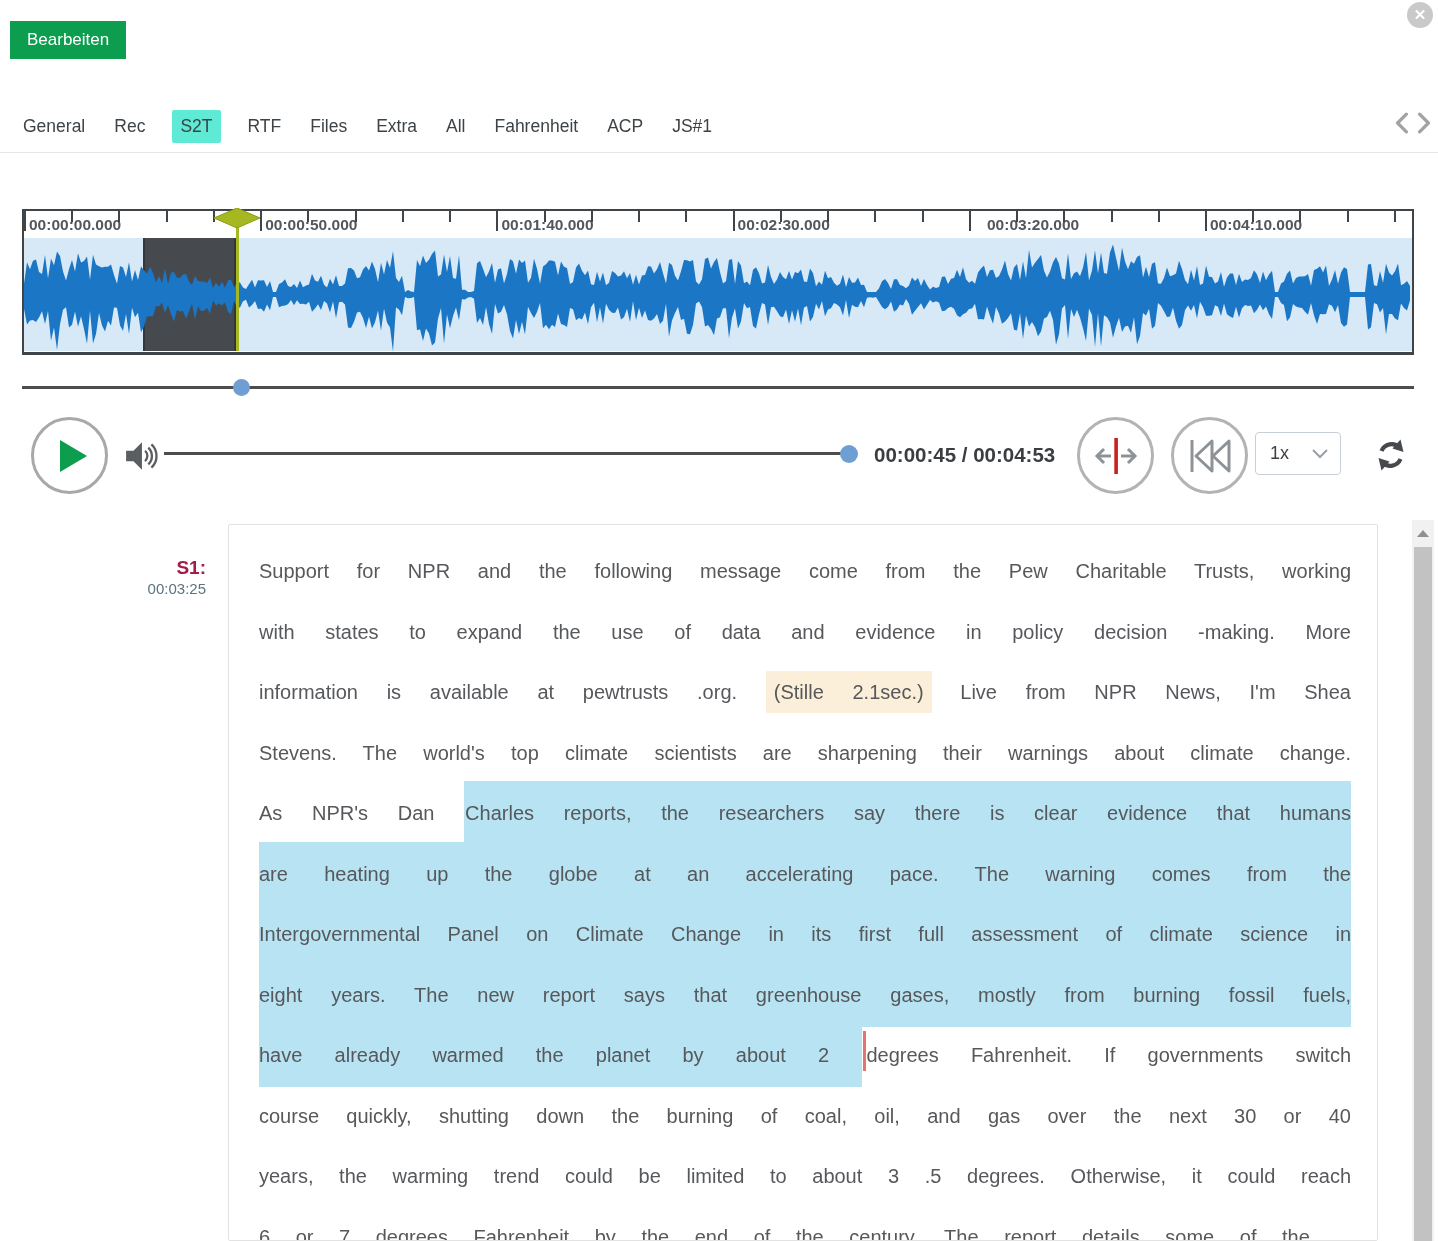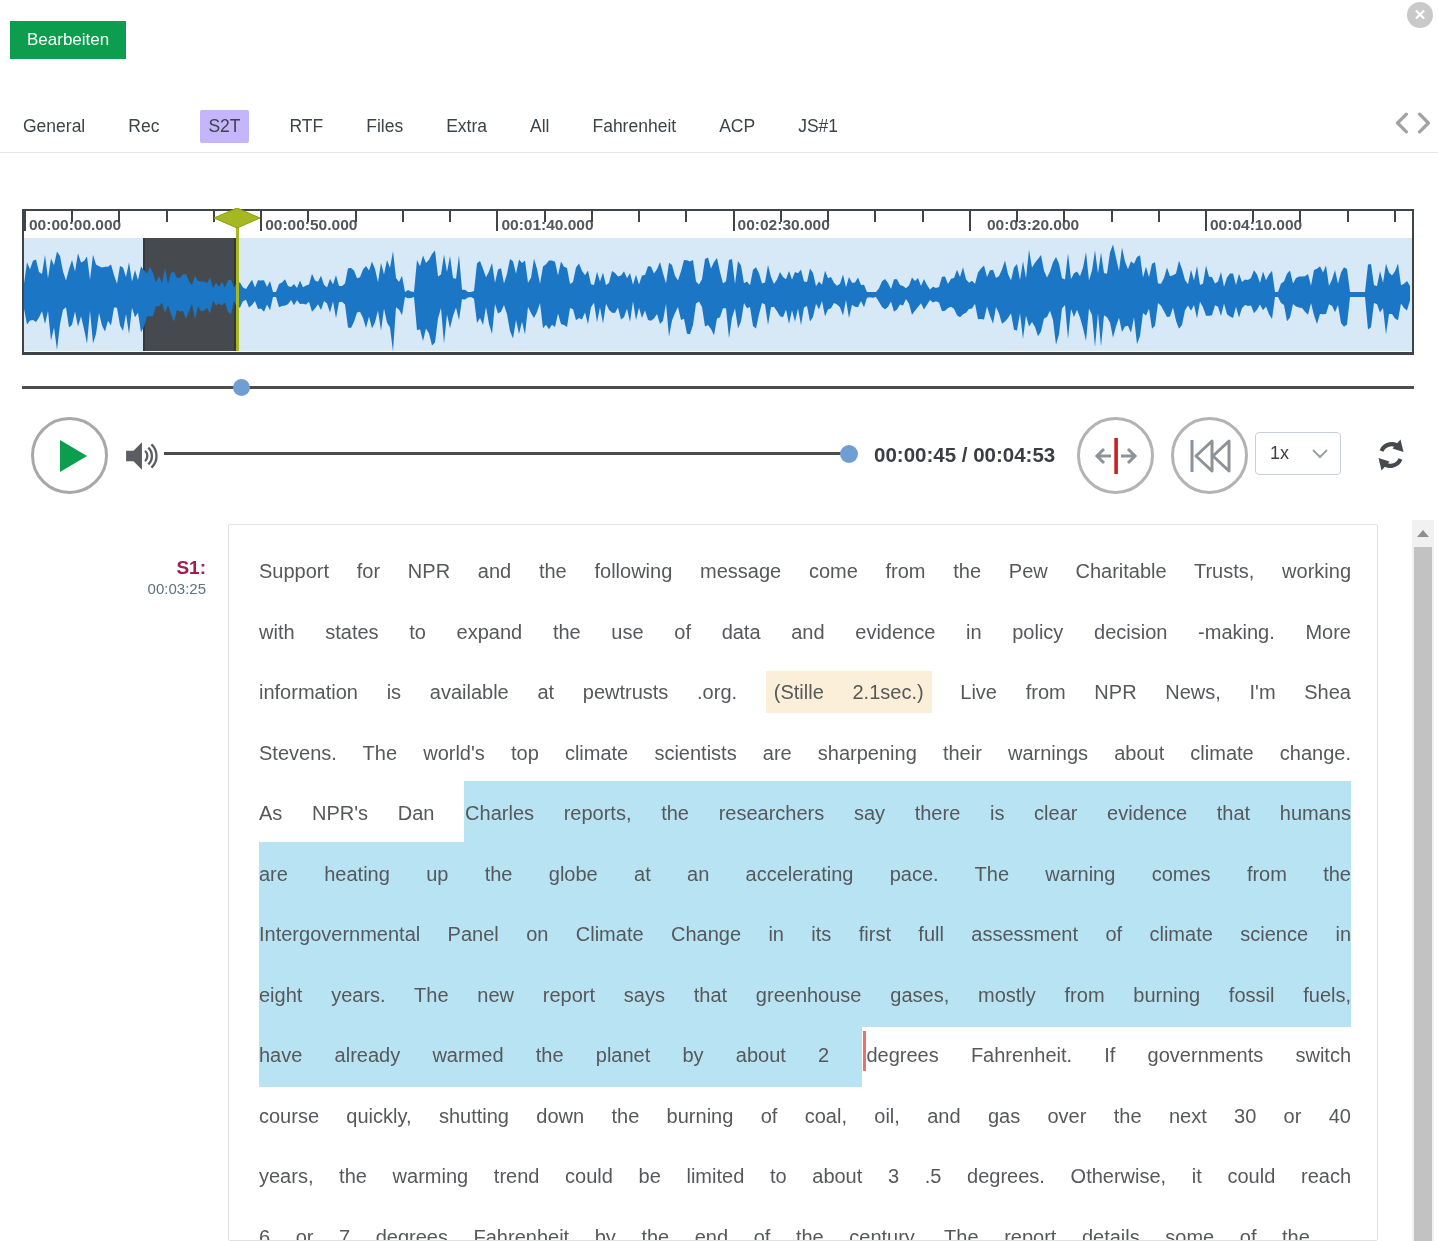--- a/index.html
+++ b/index.html
@@ -6,23 +6,23 @@
   body{font-family:"Liberation Sans", sans-serif; width:1438px; height:1241px; overflow:hidden; position:relative;}
   #root{position:absolute; inset:0; width:1438px; height:1241px; background:#fff;}
 
   
   .close-btn{position:absolute; left:1407px; top:2px; width:26px; height:26px; border-radius:50%;
     background:#c9c9c9; color:#fff; font-size:15px; font-weight:bold; display:flex; align-items:center; justify-content:center; cursor:pointer;}
   .edit-btn{position:absolute; left:10px; top:21px; height:38px; padding:0 17px; background:var(--accent);
     color:#fff; font-size:17px; border:none; border-radius:0; display:flex; align-items:center; cursor:pointer;}
 
   
-  .tabbar{position:absolute; left:21px; top:108px; height:37px; display:flex; align-items:center; gap:39px;}
+  .tabbar{position:absolute; left:21px; top:108px; height:37px; display:flex; align-items:center; gap:25px;}
   .tab{font-size:17.5px; color:#3e4347; padding:6px 2px; cursor:pointer; white-space:nowrap;}
-  .tab.selected{background:#c4b5fd; padding:6px 8px; border-radius:2px;}
+  .tab.selected{background:#5eead4; padding:6px 8px; border-radius:2px;}
   .tab-chevrons{position:absolute; right:6px; top:112px; display:flex; gap:6px; align-items:center;}
   .tab-chevrons svg{cursor:pointer;}
   .tabs-divider{position:absolute; left:0; top:152px; width:1438px; height:1px; background:#e6e6e6;}
 
   
   .wave-panel{position:absolute; left:22px; top:209px; width:1392px; height:146px; box-sizing:border-box;
     border:2px solid #3f4448; border-bottom-width:3px; background:#fff;}
   .ruler{position:absolute; left:0; top:0; width:1388px; height:16px; background:#fff;}
   .tick{position:absolute; top:0; width:2px; background:#3f4448;}
   .tick.minor{height:11px;}

